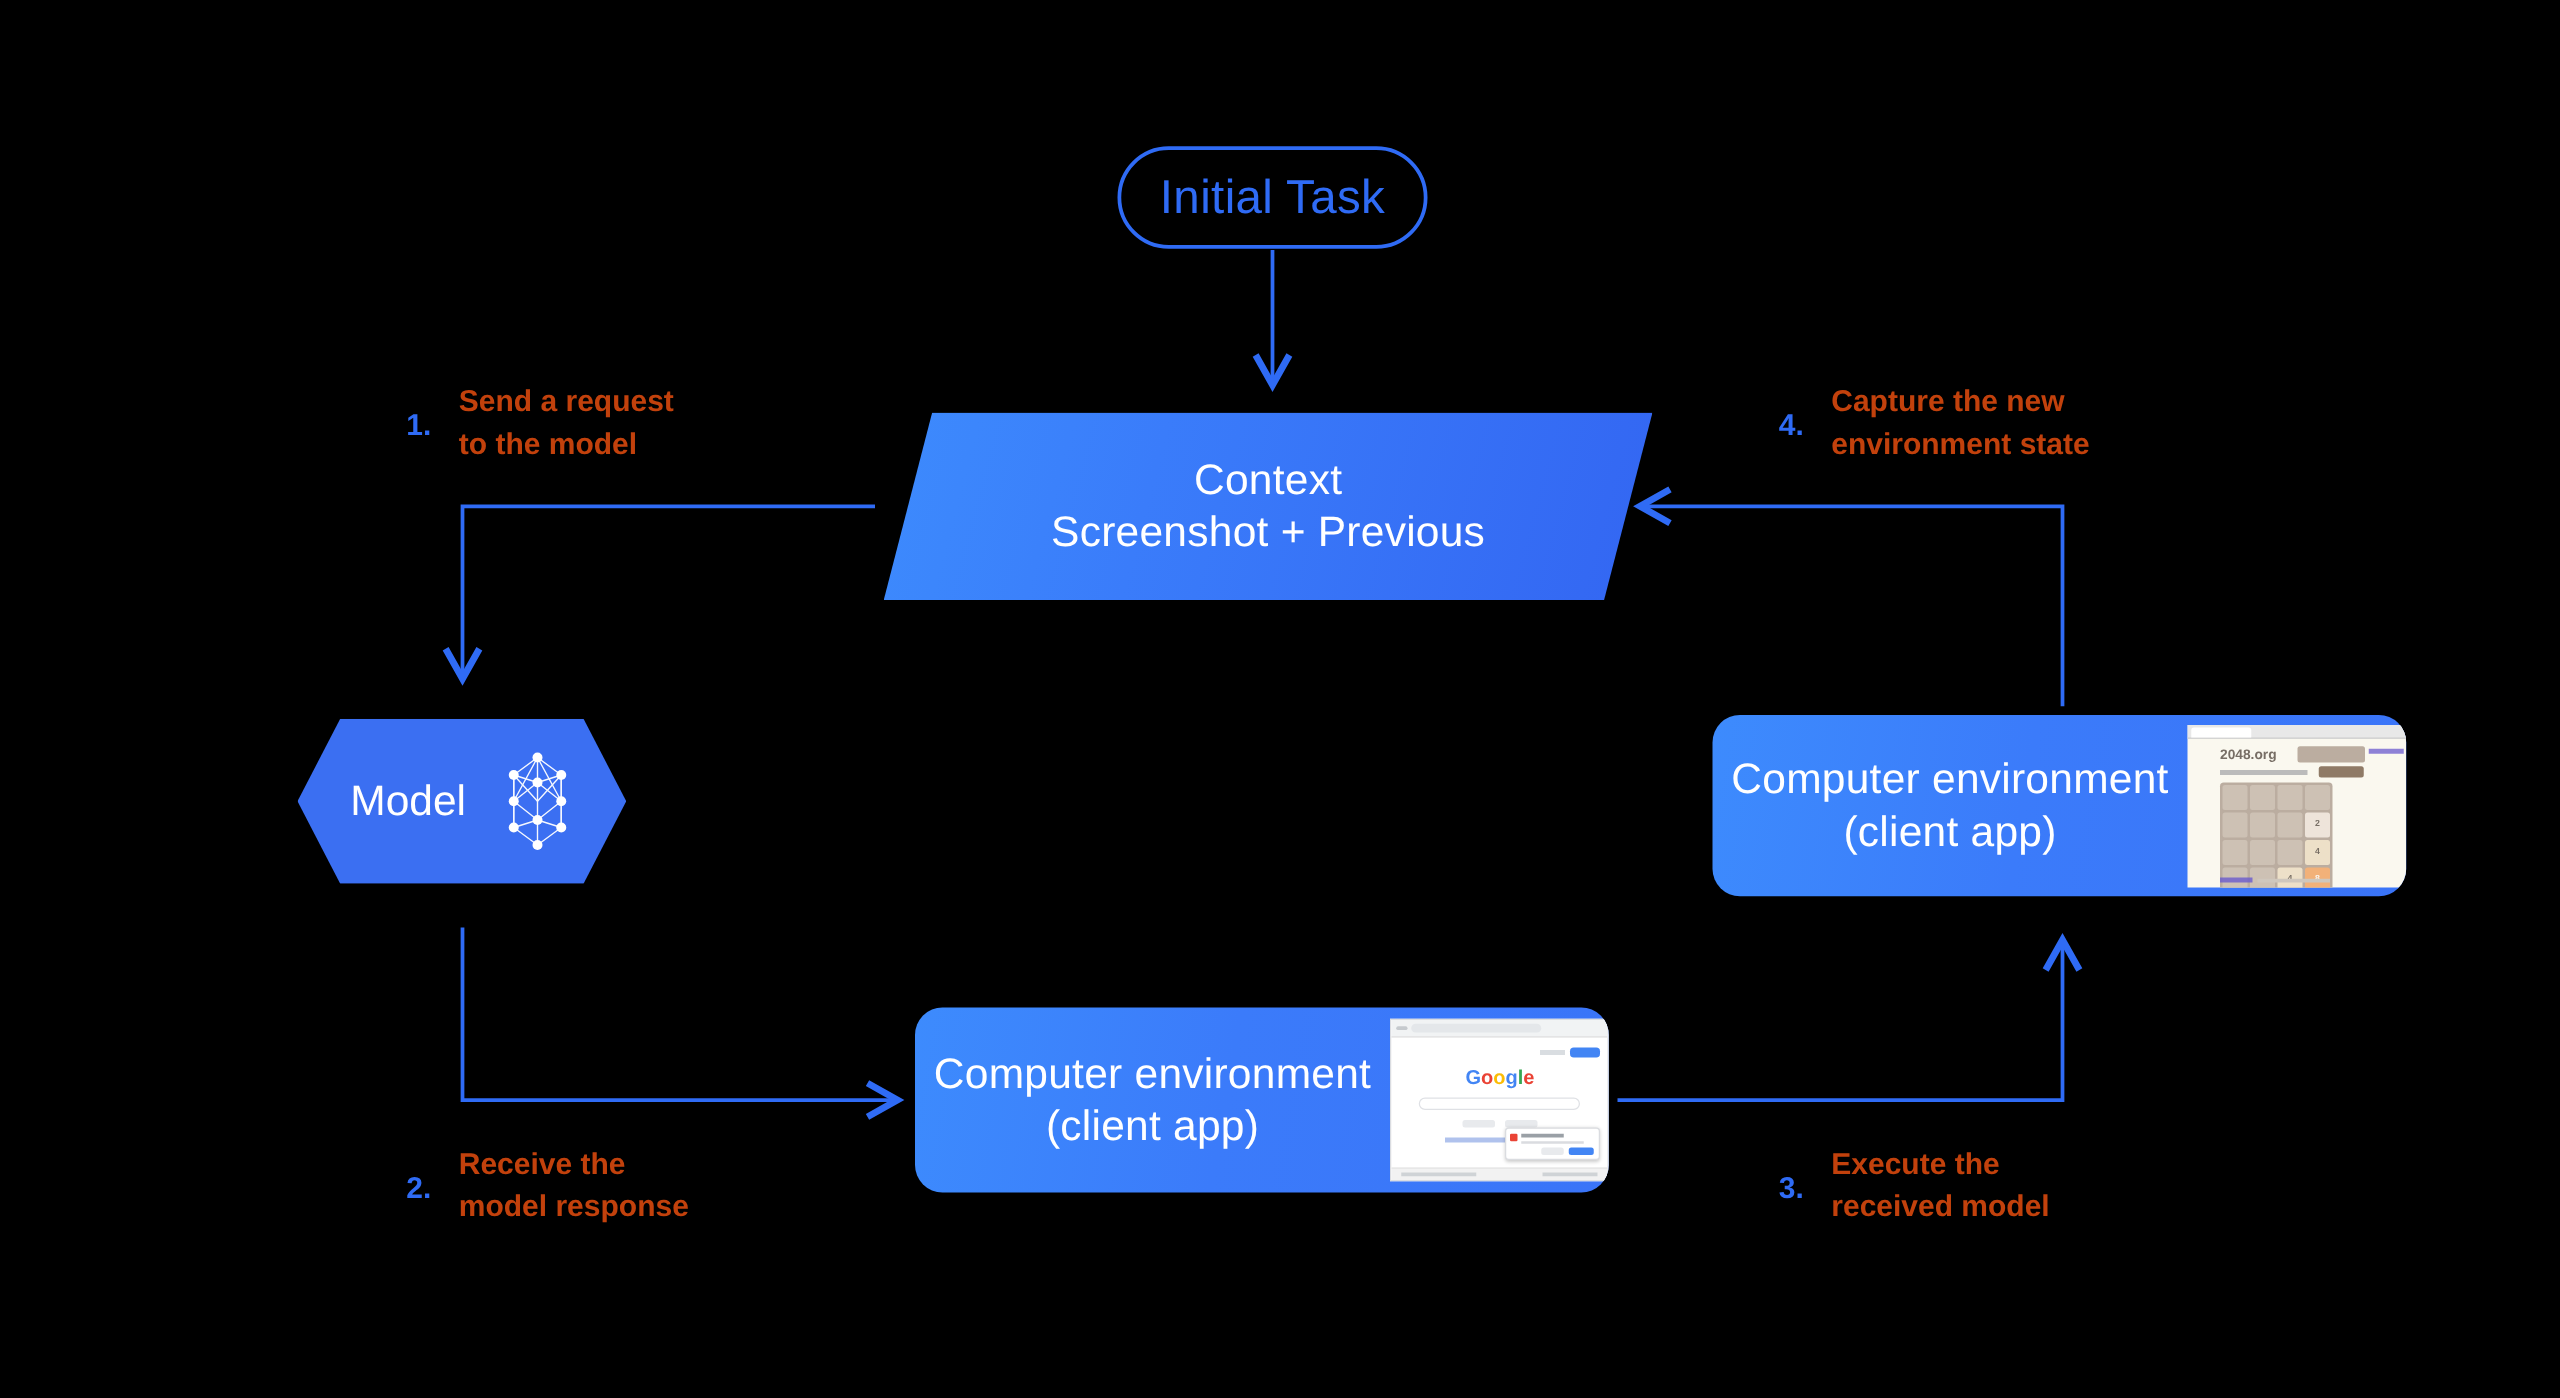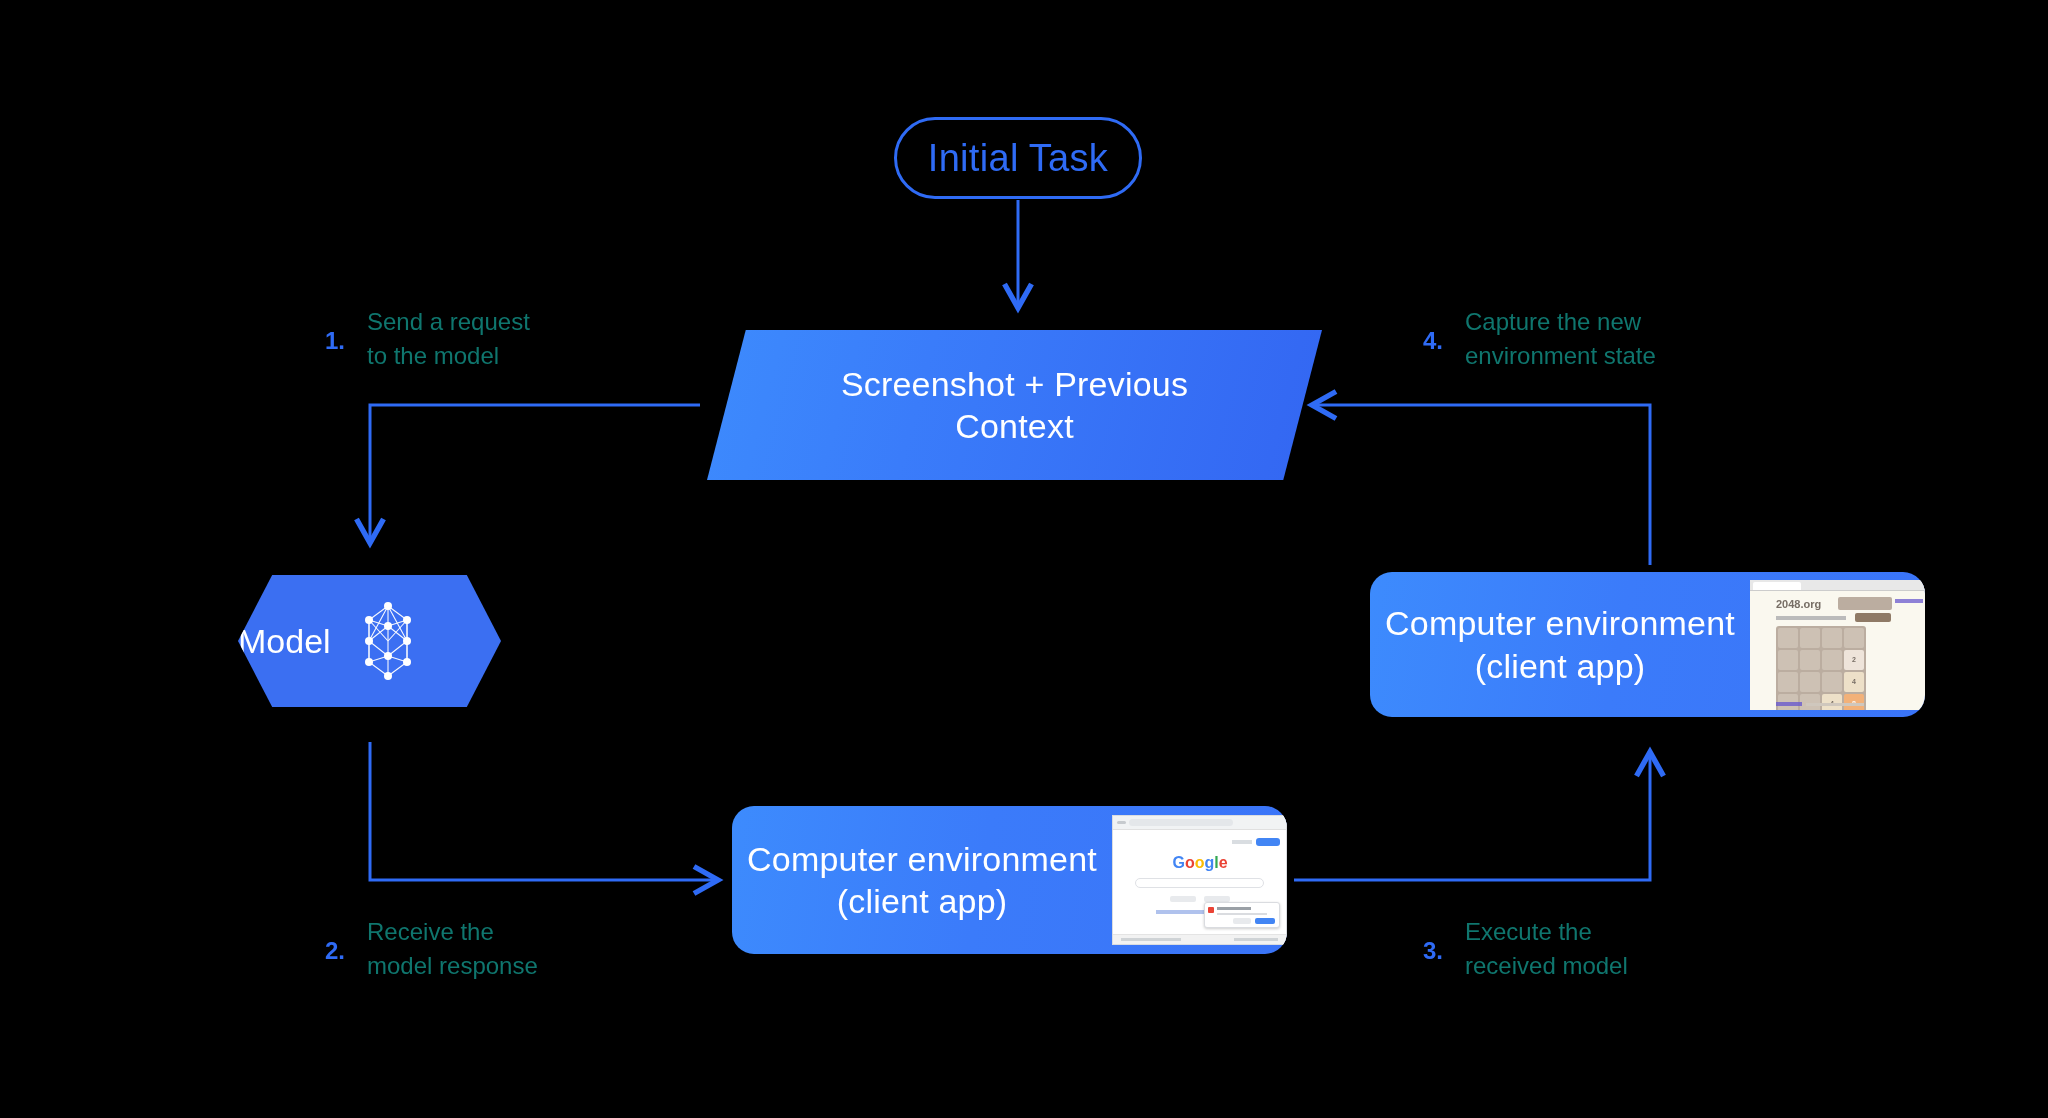--- a/index.html
+++ b/index.html
@@ -34,21 +34,21 @@
     color:#fff; font-size:34px; line-height:1.25;
     text-align:center; letter-spacing:.2px;
   }
 
   
   .model-hex {
     position:absolute; left:238px; top:575px;
     width:263px; height:132px;
     background:#3b6ff2;
     clip-path:polygon(13% 0%, 87% 0%, 100% 50%, 87% 100%, 13% 100%, 0% 50%);
-    display:flex; align-items:center; gap:28px;
+    display:flex; align-items:center; justify-content:center; gap:28px;
   }
   .model-hex .mlabel { color:#fff; font-size:34px; }
   .nn-icon { width:58px; height:84px; display:block; }
 
   
   .env-card {
     position:absolute;
     border-radius:22px;
     display:flex; align-items:center;
     overflow:hidden;
@@ -179,21 +179,21 @@
   .g-dialog-b1 { position:absolute; right:28px; bottom:3px; width:18px; height:6px; background:#e8eaed; border-radius:2px; }
   .g-dialog-b2 { position:absolute; right:4px; bottom:3px; width:20px; height:6px; background:#4285f4; border-radius:2px; }
   .g-footer { position:absolute; left:0; bottom:0; width:100%; height:10px;
     background:#f2f2f2; border-top:1px solid #e4e4e4; }
   .g-f1 { position:absolute; left:8px; bottom:3px; width:60px; height:3px; background:#cfd3d6; }
   .g-f2 { position:absolute; right:8px; bottom:3px; width:44px; height:3px; background:#cfd3d6; }
 
   
   .step { position:absolute; display:flex; align-items:flex-start; gap:22px; }
   .step .num { color:#2f6bf5; font-size:24px; font-weight:bold; padding-top:22px; }
-  .step .txt { color:#0f766e; font-size:24px; font-weight:normal; line-height:1.42; }
+  .step .txt { color:#c2410c; font-size:24px; font-weight:bold; line-height:1.42; }
 
   .step-1 { left:325px; top:305px; }
   .step-4 { left:1423px; top:305px; }
   .step-2 { left:325px; top:915px; }
   .step-3 { left:1423px; top:915px; }
 
   
   #wires { position:absolute; left:0; top:0; width:2048px; height:1118px; }
 </style>
 </head>
@@ -218,22 +218,22 @@
 
     <path d="M1650,565 L1650,405 L1315,405" fill="none" stroke="#2f6bf5" stroke-width="3" marker-end="url(#ah)"></path>
   </svg>
 
   <div class="initial-task">
     <span>Initial Task</span>
   </div>
 
   <div class="parallelogram">
     <div class="ptext">
+      <div>Context</div>
       <div>Screenshot + Previous</div>
-      <div>Context</div>
     </div>
   </div>
 
   <div class="model-hex">
     <span class="mlabel">Model</span>
     <svg class="nn-icon" viewBox="0 0 58 84">
       <g stroke="#fff" stroke-width="1.1" fill="none" opacity="0.95">
         <path d="M29,7 L10,21 M29,7 L48,21 M29,7 L29,27 M29,7 L10,42 M29,7 L48,42"></path>
         <path d="M10,21 L29,27 M10,21 L29,42 M10,21 L10,42 M48,21 L29,27 M48,21 L29,42 M48,21 L48,42"></path>
         <path d="M29,27 L10,42 M29,27 L48,42 M29,27 L29,57"></path>

